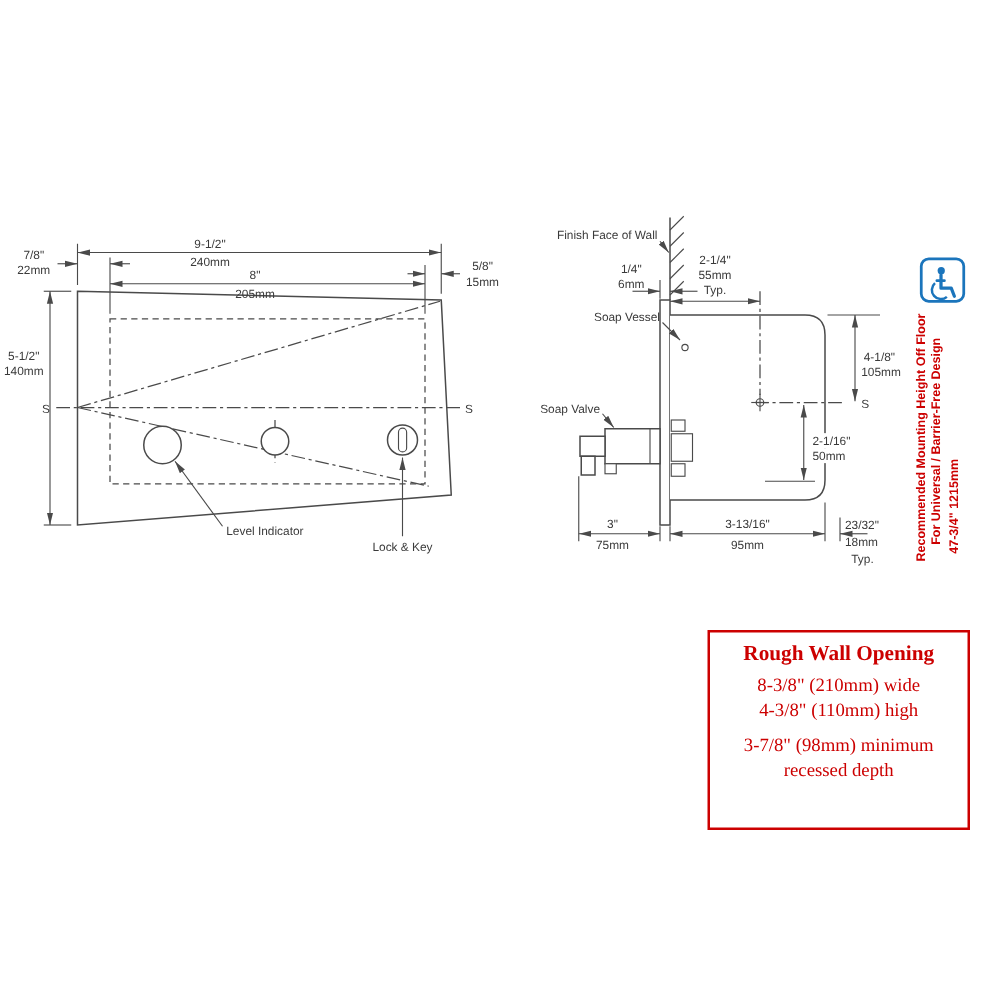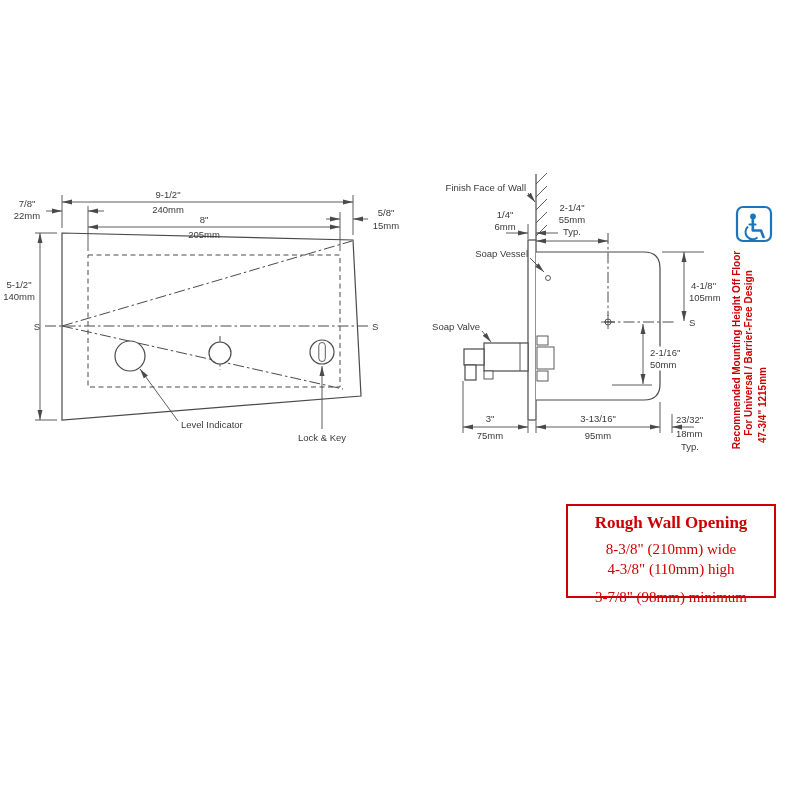--- a/index.html
+++ b/index.html
@@ -6,21 +6,21 @@
   html,body { width:800px; height:800px; background:#ffffff; font-family:"Liberation Sans","DejaVu Sans",sans-serif; }
   .stage { position:absolute; left:0; top:0; width:800px; height:800px; background:#fff; overflow:hidden; }
   svg.sheet { position:absolute; left:0; top:0; }
   svg text { font-family:"Liberation Sans","DejaVu Sans",sans-serif; font-size:9.5px; fill:#3a3a3a; }
   svg text.red { fill:#cc0000; font-weight:bold; font-size:10px; }
   .s  { stroke:#4a4a4a; fill:none; stroke-width:1.2; }
   .s1 { stroke:#4a4a4a; fill:none; stroke-width:0.9; }
   .wf { fill:#ffffff; }
   .cl { stroke-dasharray:11 3 2.5 3; stroke-width:1; }
   .dsh{ stroke-dasharray:5 3.5; stroke-width:1; }
-  .rough-box { position:absolute; left:566px; top:504px; width:210px; height:94px;
+  .rough-box { position:absolute; left:566px; top:504px; width:210px; height:160px;
     border:2px solid #cc0000; background:#fff; text-align:center; color:#cc0000;
     font-family:"Liberation Serif","DejaVu Serif",serif; }
   .rough-title { font-size:17px; font-weight:bold; margin-top:7px; margin-bottom:6px; }
   .rough-line { font-size:15px; line-height:20px; }
   .rough-gap { margin-top:8px; }
 </style>
 </head>
 <body>
 
 <div class="stage">
@@ -185,15 +185,16 @@
     <path d="M755.5,224.5 L749.5,224.5" stroke="#1b75bc" stroke-width="2.2" stroke-linecap="round"></path>
     <path d="M748,226.5 A7.2,7.2 0 1 0 757.5,237.5" stroke="#1b75bc" stroke-width="2" fill="none"></path>
   </g>
 </svg>
 
 <div class="rough-box">
   <div class="rough-title">Rough Wall Opening</div>
   <div class="rough-line">8-3/8" (210mm) wide</div>
   <div class="rough-line">4-3/8" (110mm) high</div>
   <div class="rough-line rough-gap">3-7/8" (98mm) minimum</div>
+  <div class="rough-line">recessed depth</div>
 </div>
 
 </div>
 
 </body></html>

